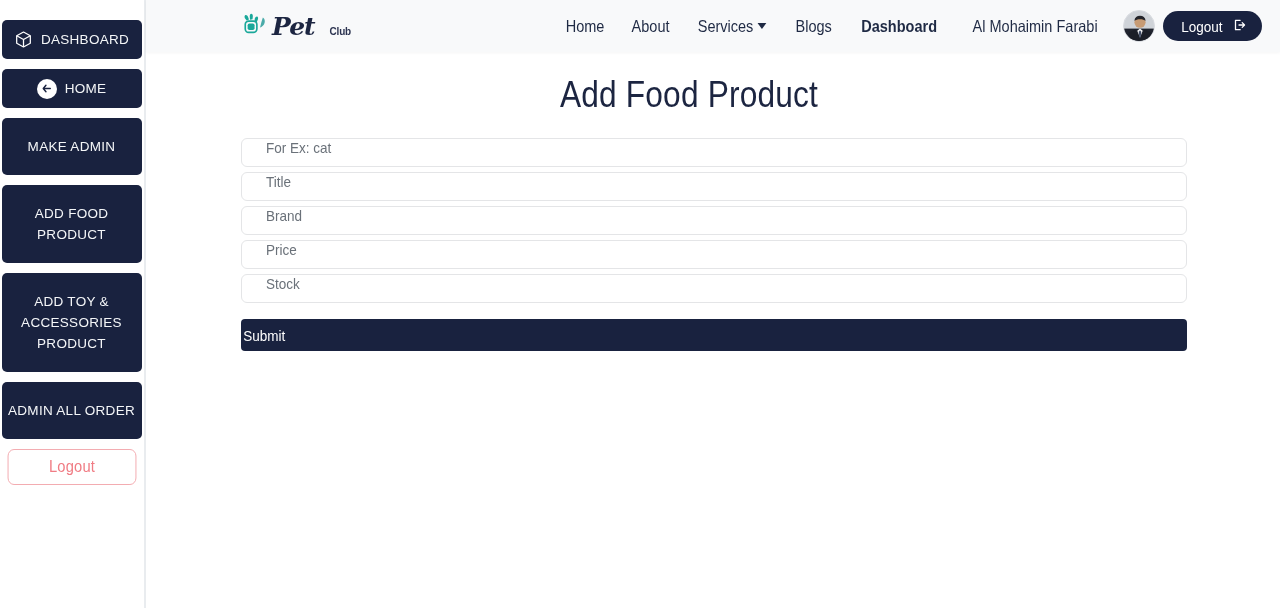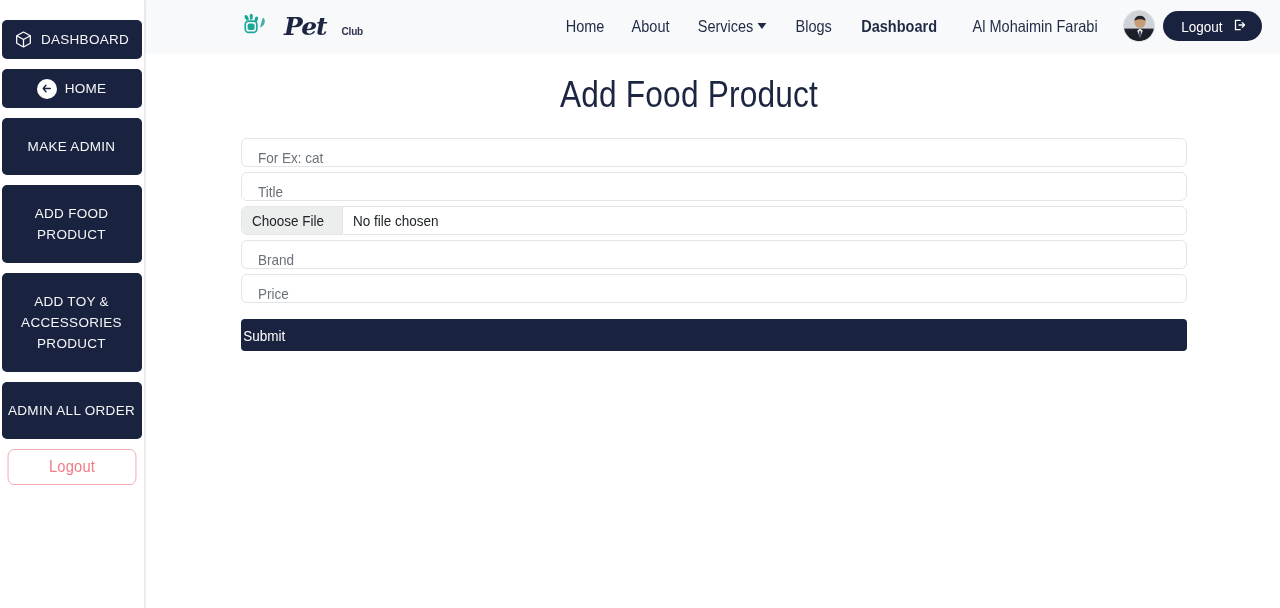--- a/index.html
+++ b/index.html
@@ -77,21 +77,21 @@
 
   .topbar {
     height: 52px;
     background: #f8f9fa;
     box-shadow: 0 1px 3px rgba(0,0,0,0.045);
     display: flex;
     align-items: center;
     padding: 0 18px 0 94px;
     position: relative;
   }
-  .brand { display: flex; align-items: center; gap: 18px; }
+  .brand { display: flex; align-items: center; gap: 6px; }
   .brand-mark { width: 30px; height: 30px; display: block; }
   .brand-word { display: flex; align-items: baseline; margin-left: -4px; }
   .brand-pet {
     font-family: "DejaVu Serif", serif;
     font-style: italic;
     font-weight: 700;
     font-size: 25px;
     color: #1c2541;
     letter-spacing: -1px;
   }
@@ -177,22 +177,22 @@
     display: flex;
     flex-direction: column;
     gap: 5px;
   }
   .field {
     height: 29px;
     border: 1px solid #e4e5e7;
     border-radius: 6px;
     background: #ffffff;
     display: flex;
-    align-items: flex-end;
-    padding: 0 16px;
+    align-items: flex-start;
+    padding: 0 24px;
     font-family: "Liberation Sans Narrow", "Liberation Sans", sans-serif;
     font-stretch: condensed;
     font-size: 15px;
     color: #6a7179;
     cursor: text;
   }
   .field .ph { transform: scaleX(0.9); display: inline-block; transform-origin: left; }
 
   .file-field {
     height: 29px;
@@ -354,37 +354,32 @@
       <form class="form">
 
         <div class="field">
           <span class="ph">For Ex: cat</span>
         </div>
 
         <div class="field">
           <span class="ph">Title</span>
         </div>
 
-        <div class="file-field">
-          <span class="file-btn">
-            <span>Choose File</span>
-          </span>
-          <span class="file-name">
-            <span>No file chosen</span>
-          </span>
-        </div>
 
         <div class="field">
           <span class="ph">Brand</span>
         </div>
 
         <div class="field">
           <span class="ph">Price</span>
         </div>
 
+        <div class="field">
+          <span class="ph">Stock</span>
+        </div>
 
         <button type="button" class="submit-btn">
           <span class="lbl">Submit</span>
         </button>
       </form>
     </section>
   </div>
 </div>
 
 </body></html>

